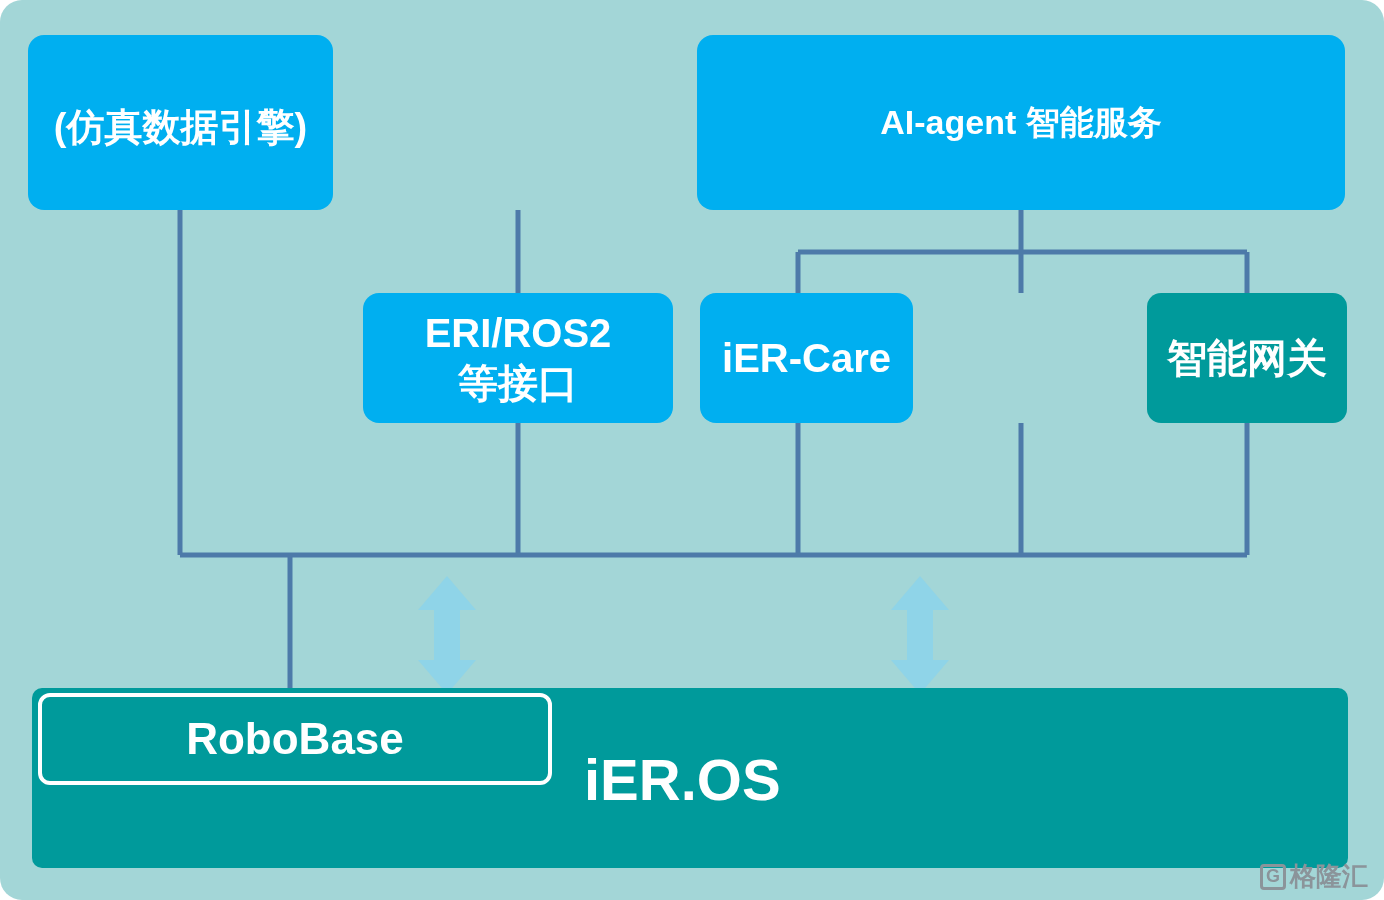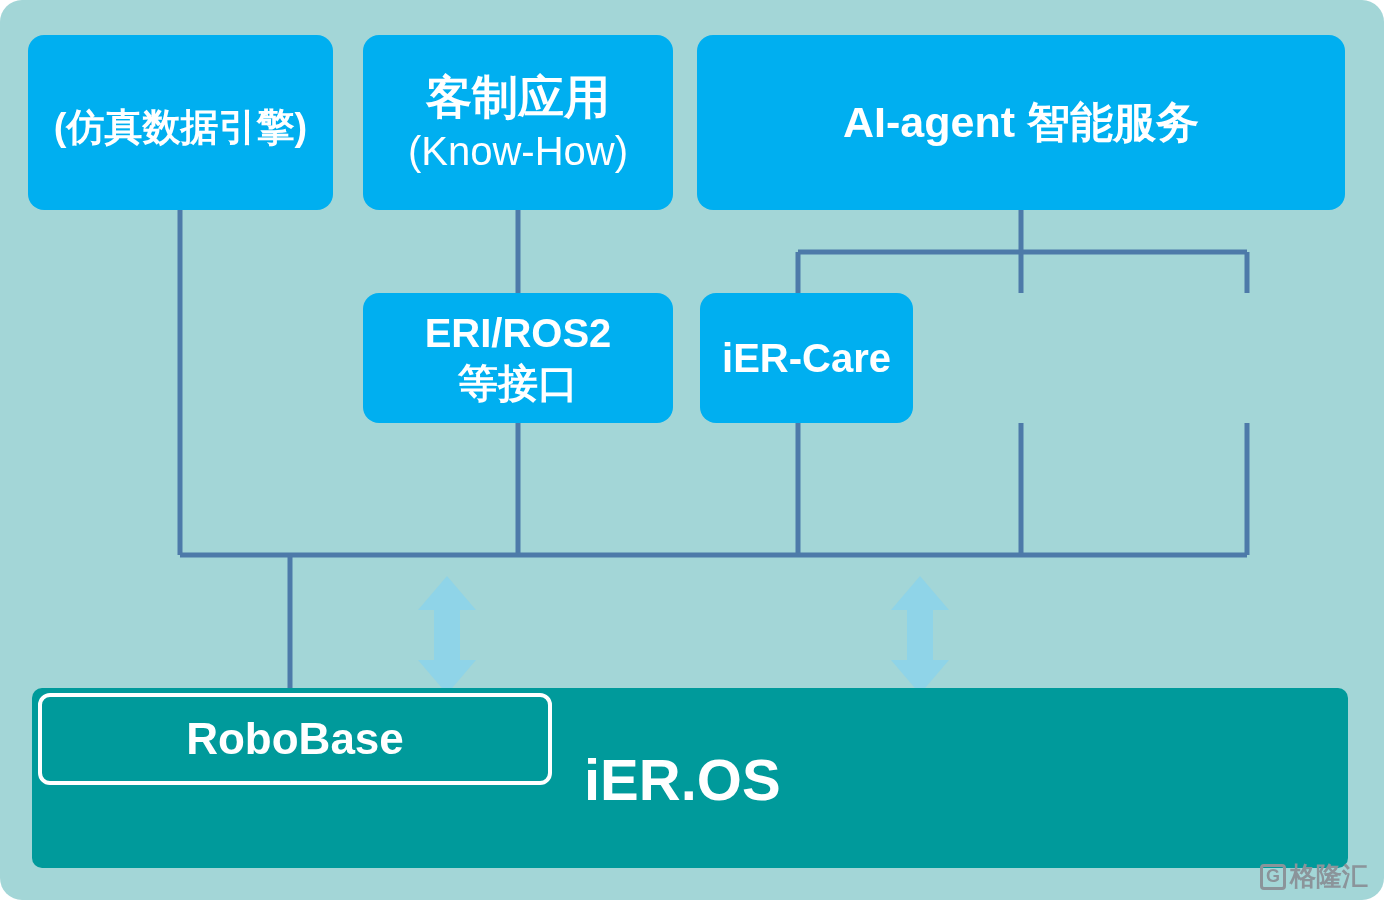--- a/index.html
+++ b/index.html
@@ -41,21 +41,21 @@
 
   .box-eri  { left: 363px;  top: 293px; width: 310px; height: 130px; }
   .box-care { left: 700px;  top: 293px; width: 213px; height: 130px; }
   .box-card { left: 921px;  top: 293px; width: 200px; height: 130px; }
   .box-gw   { left: 1147px; top: 293px; width: 200px; height: 130px; }
 
   .t-xl { font-size: 46px; font-weight: 700; }
   .t-lg { font-size: 40px; font-weight: 700; }
   .t-md { font-size: 38px; font-weight: 700; margin-top: 10px; }
   .t-reg { font-size: 40px; font-weight: 400; }
-  .t-ai { font-size: 43px; font-weight: 700; }
+  .t-ai { font-size: 34px; font-weight: 700; }
 
   .box-ieros {
     left: 32px; top: 688px; width: 1316px; height: 180px;
     background: #009a9b;
     border-radius: 10px;
     position: absolute;
   }
   .box-robobase {
     position: absolute;
     left: 6px; top: 5px; width: 506px; height: 84px;
@@ -120,39 +120,38 @@
              M180 555 H1247
              M290 555 V690" fill="none" stroke="#4d7aa9" stroke-width="5"></path>
     <polygon points="447,576 476,610 460,610 460,660 476,660 447,694 418,660 434,660 434,610 418,610" fill="#8fd4e8"></polygon>
     <polygon points="920,576 949,610 933,610 933,660 949,660 920,694 891,660 907,660 907,610 891,610" fill="#8fd4e8"></polygon>
   </svg>
 
   <div class="box blue box-rcs">
     <div class="t-md">(仿真数据引擎)</div>
   </div>
 
-  <div class="box blue box-custom">
-    <div class="t-xl">客制应用</div>
-    <div class="t-reg">(Know-How)</div>
-  </div>
 
   <div class="box blue box-ai">
     <div class="t-ai">AI-agent 智能服务</div>
   </div>
 
   <div class="box blue box-eri">
     <div class="t-lg">ERI/ROS2</div>
     <div class="t-lg">等接口</div>
   </div>
 
   <div class="box blue box-care">
     <div class="t-lg">iER-Care</div>
   </div>
 
 
+  <div class="box teal box-gw">
+    <div class="t-lg">智能网关</div>
+  </div>
 
   <div class="box-ieros">
     <div class="box-robobase">
       <span>RoboBase</span>
     </div>
     <div class="ieros-label">iER.OS</div>
   </div>
 
   <div class="watermark">
     <span class="wm-logo">G</span>

